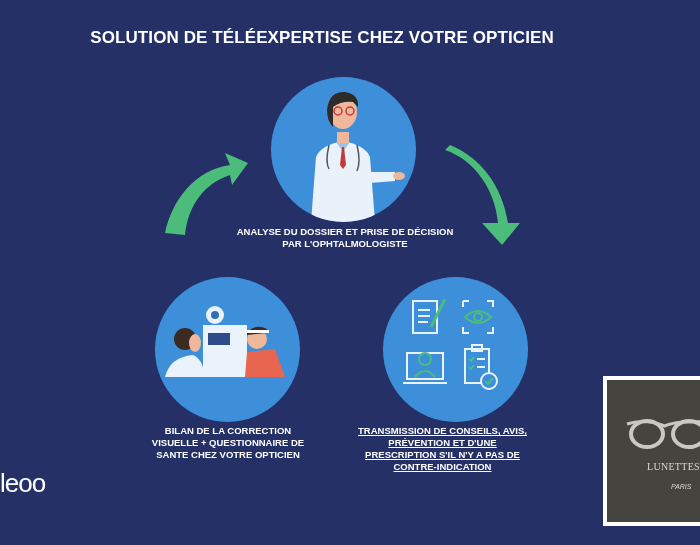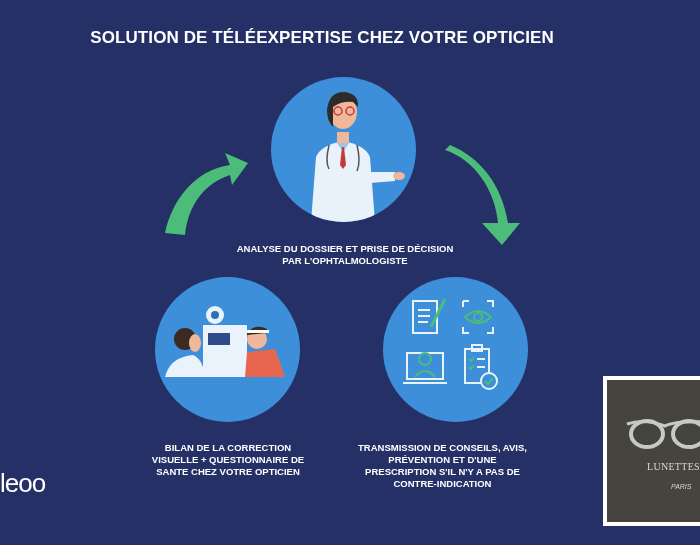--- a/index.html
+++ b/index.html
@@ -2,24 +2,24 @@
 <html><head>
 <meta charset="utf-8">
 <style>
   html,body{margin:0;padding:0;}
   body{width:700px;height:545px;background:#243066;position:relative;overflow:hidden;font-family:"Liberation Sans","DejaVu Sans",sans-serif;}
   .title{position:absolute;left:0;width:644px;top:28px;text-align:center;color:#fff;font-weight:bold;font-size:17px;letter-spacing:0.1px;}
   .circle{position:absolute;border-radius:50%;background:#3d8fda;overflow:hidden;}
   .c-top{left:271px;top:77px;width:145px;height:145px;}
   .c-left{left:155px;top:277px;width:145px;height:145px;}
   .c-right{left:383px;top:277px;width:145px;height:145px;}
-  .label{position:absolute;color:#fff;font-weight:bold;font-size:9.5px;text-align:center;line-height:12px;text-transform:uppercase;margin-top:17px;}
+  .label{position:absolute;color:#fff;font-weight:bold;font-size:9.5px;text-align:center;line-height:12px;text-transform:uppercase;}
   .l-top{left:235px;top:226px;width:220px;}
   .l-left{left:148px;top:425px;width:160px;text-align:center;}
-  .l-right{left:355px;top:425px;width:175px;}
+  .l-right{left:355px;top:425px;width:175px;text-decoration:underline;}
   .arrow{position:absolute;}
   .logo{position:absolute;left:0;top:468px;color:#fff;font-size:26px;font-weight:300;letter-spacing:-1px;}
   .brand{position:absolute;left:603px;top:376px;width:100px;height:150px;background:#fff;}
   .brand-inner{position:absolute;left:4px;top:4px;right:0;bottom:4px;background:#46443f;}
   .brand-name{position:absolute;left:40px;top:81px;width:100px;color:#d8d8d8;font-family:"Liberation Serif",serif;font-size:10px;letter-spacing:0.3px;white-space:nowrap;}
   .brand-city{position:absolute;left:64px;top:103px;color:#d8d8d8;font-family:Liberation Sans, sans-serif;font-style:italic;font-size:7px;}
 </style>
 </head>
 <body>
 

